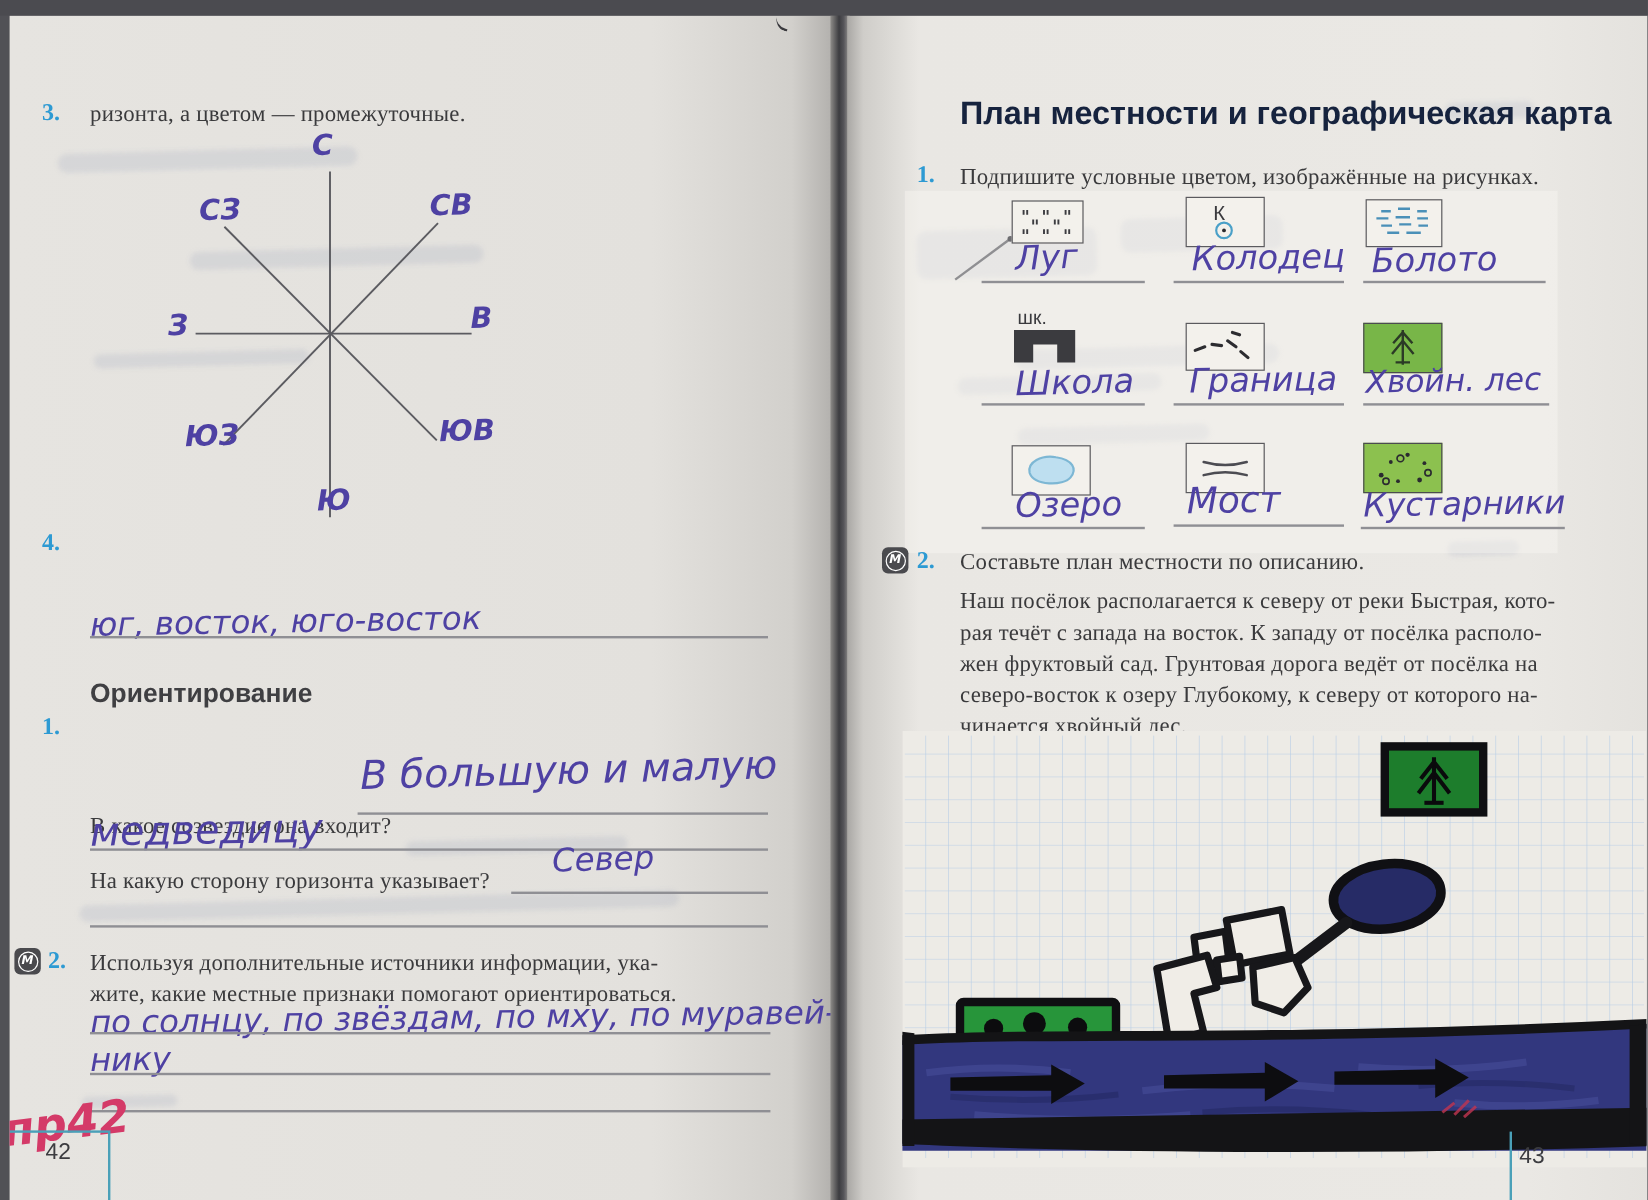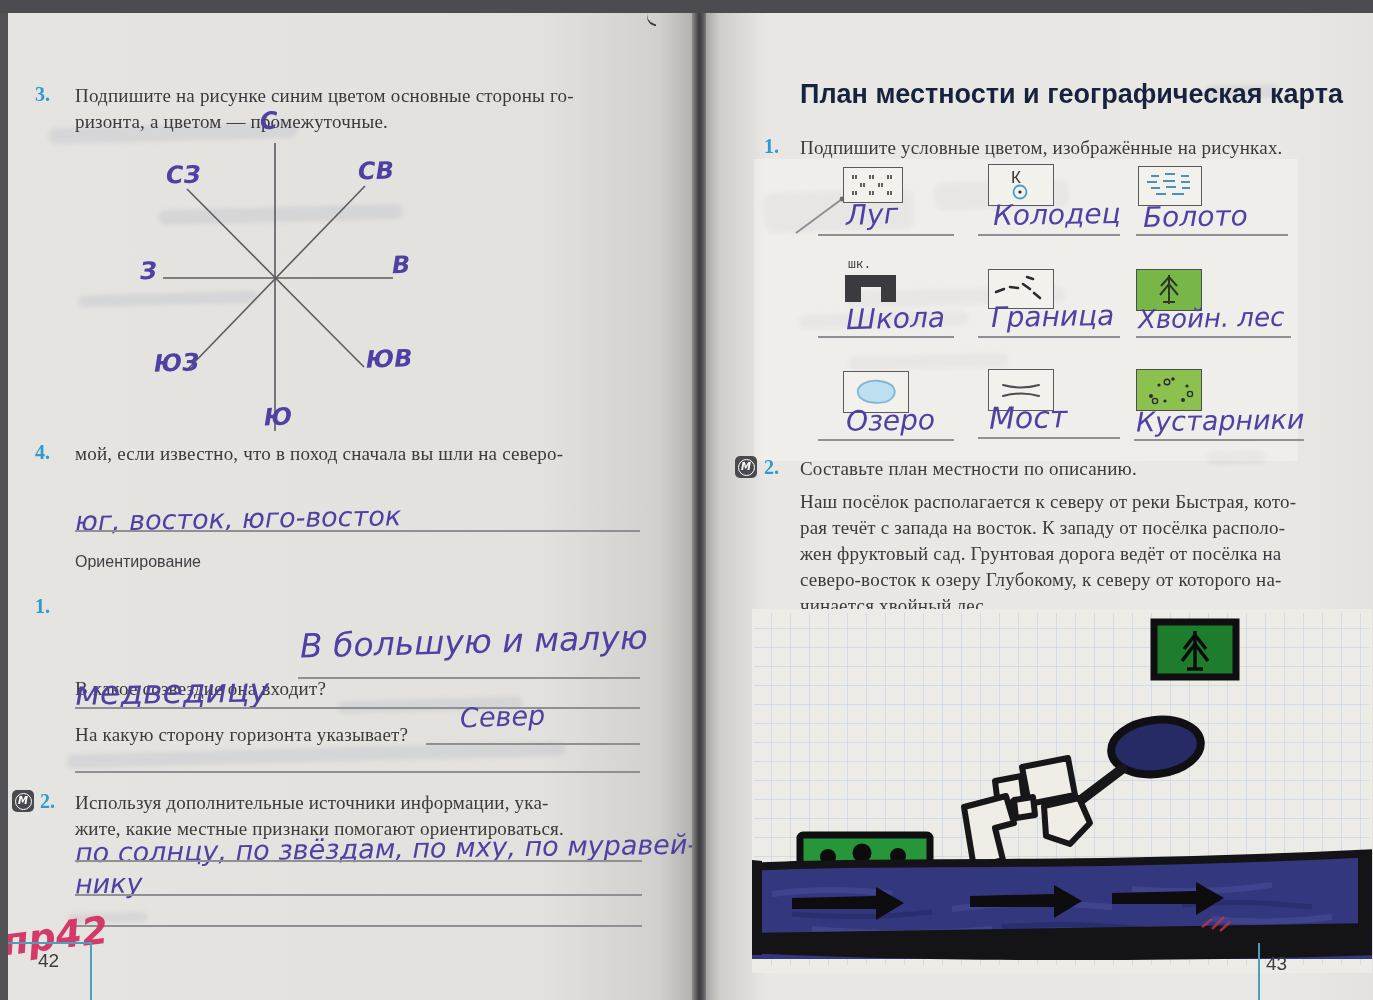--- a/index.html
+++ b/index.html
@@ -41,21 +41,20 @@
     <div class="ghost" style="left:150px;top:194px;width:245px;height:15px;"></div>
     <div class="ghost" style="left:70px;top:280px;width:180px;height:12px;"></div>
     <div class="ghost" style="left:330px;top:686px;width:185px;height:12px;"></div>
     <div class="ghost" style="left:58px;top:735px;width:500px;height:14px;"></div>
     <div class="ghost" style="left:60px;top:900px;width:80px;height:10px;"></div>
 
     <div class="abs" style="left:638px;top:0;width:12px;height:10px;border-bottom:2px solid #3a3a3e;border-radius:0 0 0 10px;transform:rotate(18deg);"></div>
 
     <div class="num" style="left:27px;top:70px;">3.</div>
     <div class="abs pt" style="left:67px;top:70px;">
-      <div>Подпишите на рисунке синим цветом основные стороны го-</div>
       <div>ризонта, а цветом — промежуточные.</div>
     </div>
 
     <svg class="abs" style="left:95px;top:100px;" width="380" height="340" viewBox="0 0 380 340">
       <g stroke="#5b5b60" stroke-width="1.6">
         <line x1="172" y1="30" x2="172" y2="318"></line>
         <line x1="60" y1="165" x2="290" y2="165"></line>
         <line x1="262" y1="73" x2="83" y2="258"></line>
         <line x1="84" y1="76" x2="261" y2="254"></line>
       </g>
@@ -64,26 +63,25 @@
     <span class="hw cl" style="left:158px;top:150px;">СЗ</span>
     <span class="hw cl" style="left:350px;top:146px;">СВ</span>
     <span class="hw cl" style="left:132px;top:246px;">З</span>
     <span class="hw cl" style="left:384px;top:240px;">В</span>
     <span class="hw cl" style="left:146px;top:338px;">ЮЗ</span>
     <span class="hw cl" style="left:358px;top:334px;">ЮВ</span>
     <span class="hw cl" style="left:256px;top:392px;">Ю</span>
 
     <div class="num" style="left:27px;top:428px;">4.</div>
     <div class="abs pt" style="left:67px;top:428px;">
-      <div>мой, если известно, что в поход сначала вы шли на северо-</div>
     </div>
     <span class="abs hw" style="left:67px;top:492px;font-size:27px;transform:rotate(-1deg);">юг, восток, юго-восток</span>
     <div class="ans-line" style="left:67px;top:517px;width:565px;"></div>
 
-    <div class="abs heading-sans" style="left:67px;top:540px;font-size:16px;">Ориентирование</div>
+    <div class="abs heading-sans" style="left:67px;top:552px;font-size:22px;font-weight:bold;">Ориентирование</div>
 
     <div class="num" style="left:27px;top:582px;">1.</div>
     <div class="abs pt" style="left:67px;top:639px;margin-top:24px;">В какое созвездие она входит?</div>
     <span class="abs hw" style="left:292px;top:612px;font-size:33px;transform:rotate(-1.5deg);">В большую и малую</span>
     <div class="ans-line" style="left:290px;top:664px;width:342px;"></div>
     <span class="abs hw" style="left:67px;top:662px;font-size:33px;transform:rotate(-1deg);">медведицу</span>
     <div class="ans-line" style="left:67px;top:694px;width:565px;"></div>
     <div class="abs pt" style="left:67px;top:709px;">На какую сторону горизонта указывает?</div>
     <span class="abs hw" style="left:452px;top:690px;font-size:27px;transform:rotate(-2deg);">Север</span>
     <div class="ans-line" style="left:418px;top:730px;width:214px;"></div>
@@ -159,21 +157,21 @@
         </g>
       </svg>
     </div>
     <span class="abs hw" style="left:140px;top:188px;font-size:28px;transform:rotate(-2deg);">Луг</span>
     <span class="abs hw" style="left:287px;top:188px;font-size:28px;transform:rotate(-1deg);">Колодец</span>
     <span class="abs hw" style="left:437px;top:190px;font-size:28px;transform:rotate(-1deg);">Болото</span>
     <div class="ans-line" style="left:112px;top:221px;width:136px;"></div>
     <div class="ans-line" style="left:272px;top:221px;width:142px;"></div>
     <div class="ans-line" style="left:430px;top:221px;width:152px;"></div>
 
-    <div class="abs" style="left:142px;top:244px;font-family:Liberation Mono, monospace;font-size:13px;color:#3a3a3e;">шк.</div>
+    <div class="abs" style="left:142px;top:244px;font-family:Liberation Sans, sans-serif;font-size:16px;color:#3a3a3e;">шк.</div>
     <div class="abs" style="left:137px;top:258px;width:55px;height:34px;">
       <svg width="55" height="34" viewBox="0 0 55 34">
         <path d="M2,4 H53 V31 H38 V16 H18 V31 H2 Z" fill="#3b3b3f"></path>
       </svg>
     </div>
     <div class="sym-box" style="left:282px;top:256px;width:64px;height:38px;">
       <svg width="64" height="38" viewBox="0 0 64 38">
         <g stroke="#2c2c30" stroke-width="2.6" stroke-linecap="round">
           <path d="M7,22 l8,-3"></path>
             <path d="M21,17 l8,1"></path>

